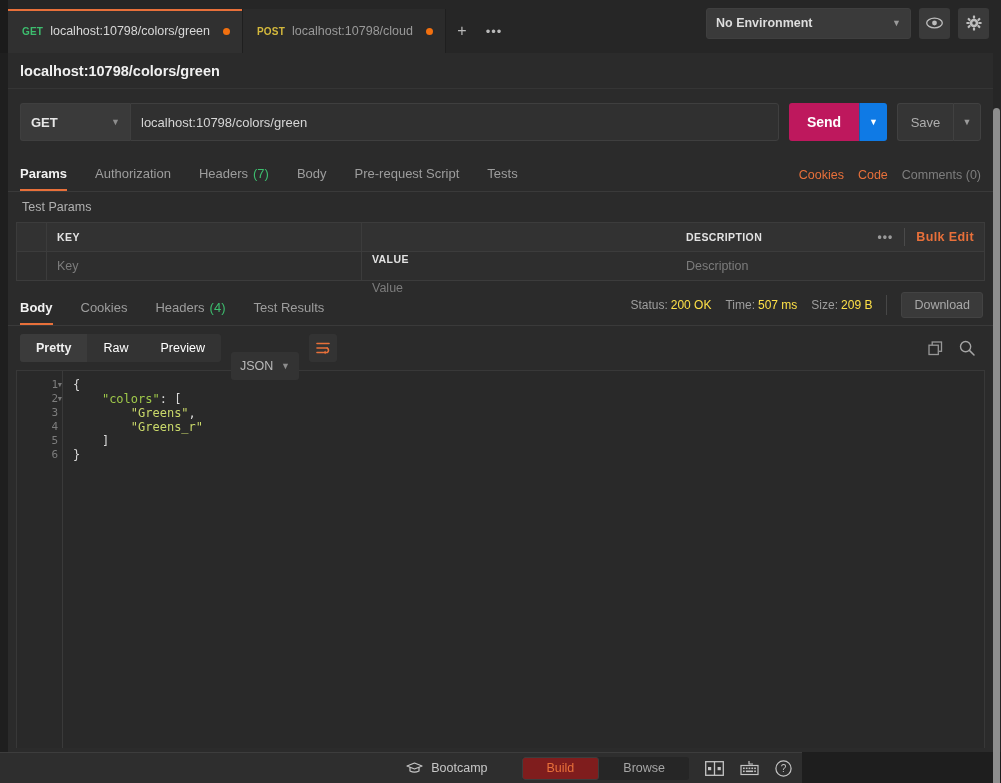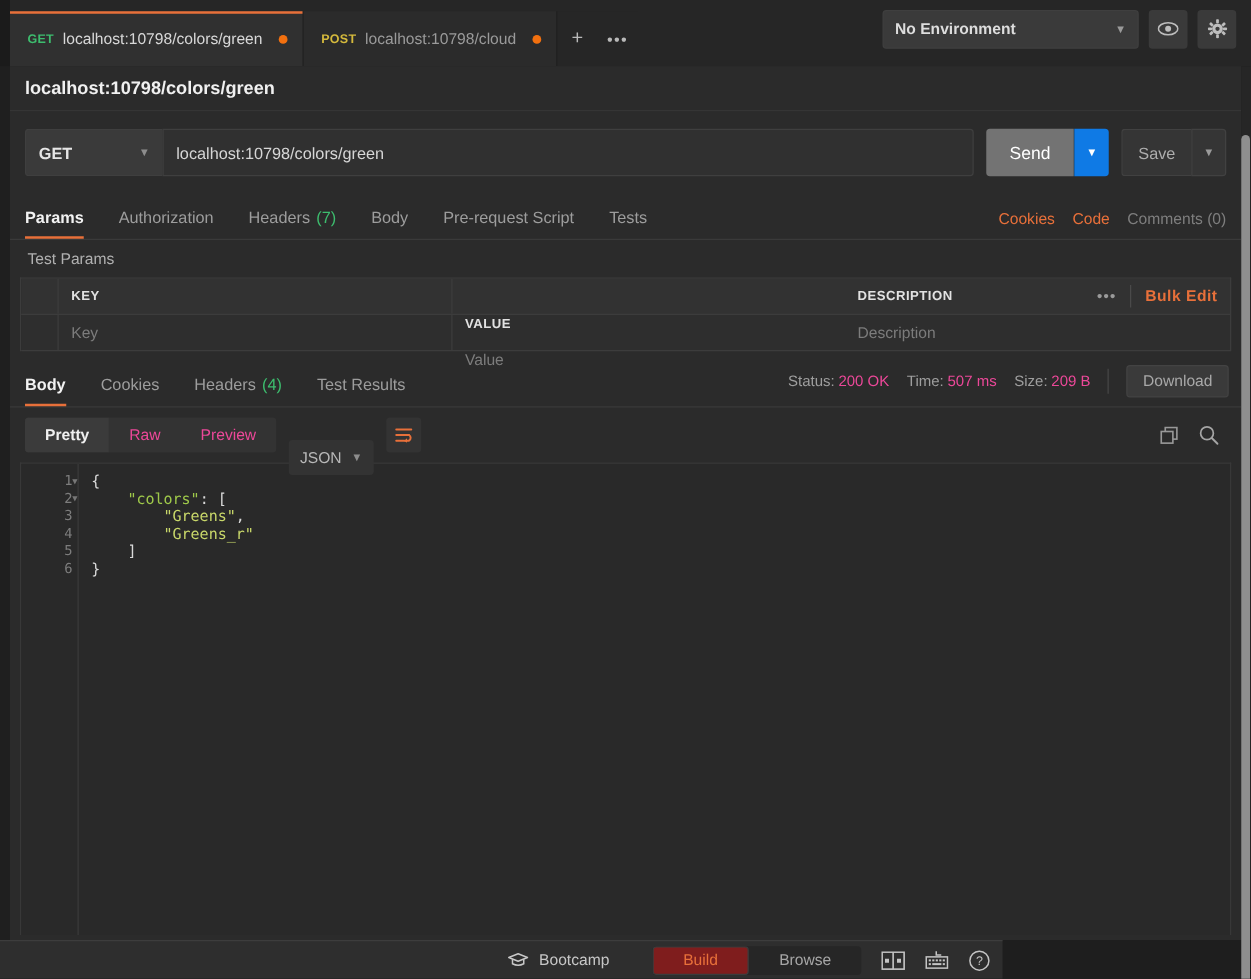--- a/index.html
+++ b/index.html
@@ -92,23 +92,23 @@
   }
   #method-select .m { color: #e6e6e6; font-size: 13px; font-weight: bold; }
   #method-select .caret { margin-left: auto; color: #8d8d8d; font-size: 9px; }
   #url-input {
     flex: 1; height: 38px; background: #303030; border: 1px solid #3f3f3f;
     border-radius: 0 3px 3px 0; display: flex; align-items: center; padding: 0 10px;
     color: #d6d6d6; font-size: 13px; cursor: text;
   }
   #send-group { display: flex; margin-left: 10px; }
   #send-btn {
-    width: 70px; height: 38px; background: #737373; border-radius: 3px 0 0 3px;
+    width: 70px; height: 38px; background: #be185d; border-radius: 3px 0 0 3px;
     display: flex; align-items: center; justify-content: center;
-    color: #fff; font-size: 14px; font-weight: normal; cursor: pointer;
+    color: #fff; font-size: 14px; font-weight: bold; cursor: pointer;
   }
   #send-caret {
     width: 28px; height: 38px; background: #0f7ae5; border-radius: 0 3px 3px 0;
     border-left: 1px solid #1260ad;
     display: flex; align-items: center; justify-content: center; color: #fff; font-size: 9px; cursor: pointer;
   }
   #save-group { display: flex; margin-left: 10px; }
   #save-btn {
     width: 56px; height: 38px; background: #353535; border: 1px solid #414141;
     border-right: none; border-radius: 3px 0 0 3px;
@@ -161,31 +161,31 @@
   .d-actions .dots { color: #9a9a9a; font-size: 12px; letter-spacing: 1px; }
   .d-sep { width: 1px; height: 18px; background: #4a4a4a; }
 
   
   #resp-tabs {
     height: 36px; display: flex; align-items: flex-end; padding: 0 10px 0 12px;
     border-bottom: 1px solid #3a3a3a; margin-top: 9px; position: relative;
   }
   .stat-group { margin-left: auto; display: flex; align-items: center; gap: 14px; padding-bottom: 7px; }
   .stat { font-size: 12px; color: #9e9e9e; }
-  .stat b { color: #ec4899; font-weight: normal; margin-left: 3px; }
+  .stat b { color: #fde047; font-weight: normal; margin-left: 3px; }
   .vsep { width: 1px; height: 20px; background: #474747; }
   #download-btn {
     height: 26px; padding: 0 12px; background: #3a3a3a; border: 1px solid #434343; border-radius: 3px;
     display: flex; align-items: center; color: #a8a8a8; font-size: 12.5px; cursor: pointer;
   }
 
   
   #body-toolbar { height: 44px; display: flex; align-items: center; padding: 0 12px 0 12px; gap: 10px; }
   #fmt-group { display: flex; background: #333333; border-radius: 3px; overflow: hidden; }
-  .fmt { height: 28px; padding: 0 16px; display: flex; align-items: center; font-size: 12.5px; color: #ec4899; cursor: pointer; }
+  .fmt { height: 28px; padding: 0 16px; display: flex; align-items: center; font-size: 12.5px; color: #ffffff; cursor: pointer; }
   .fmt.active { color: #f0f0f0; font-weight: bold; background: #3b3b3b; }
   #lang-select {
     height: 28px; width: 68px; background: #333333; border-radius: 3px;
     display: flex; align-items: center; padding: 0 9px; color: #b8b8b8; font-size: 12.5px; cursor: pointer; margin-top: 36px;
   }
   #lang-select .caret { margin-left: auto; color: #8d8d8d; font-size: 9px; }
   #wrap-btn {
     width: 28px; height: 28px; background: #333333; border-radius: 3px;
     display: flex; align-items: center; justify-content: center; cursor: pointer;
   }

